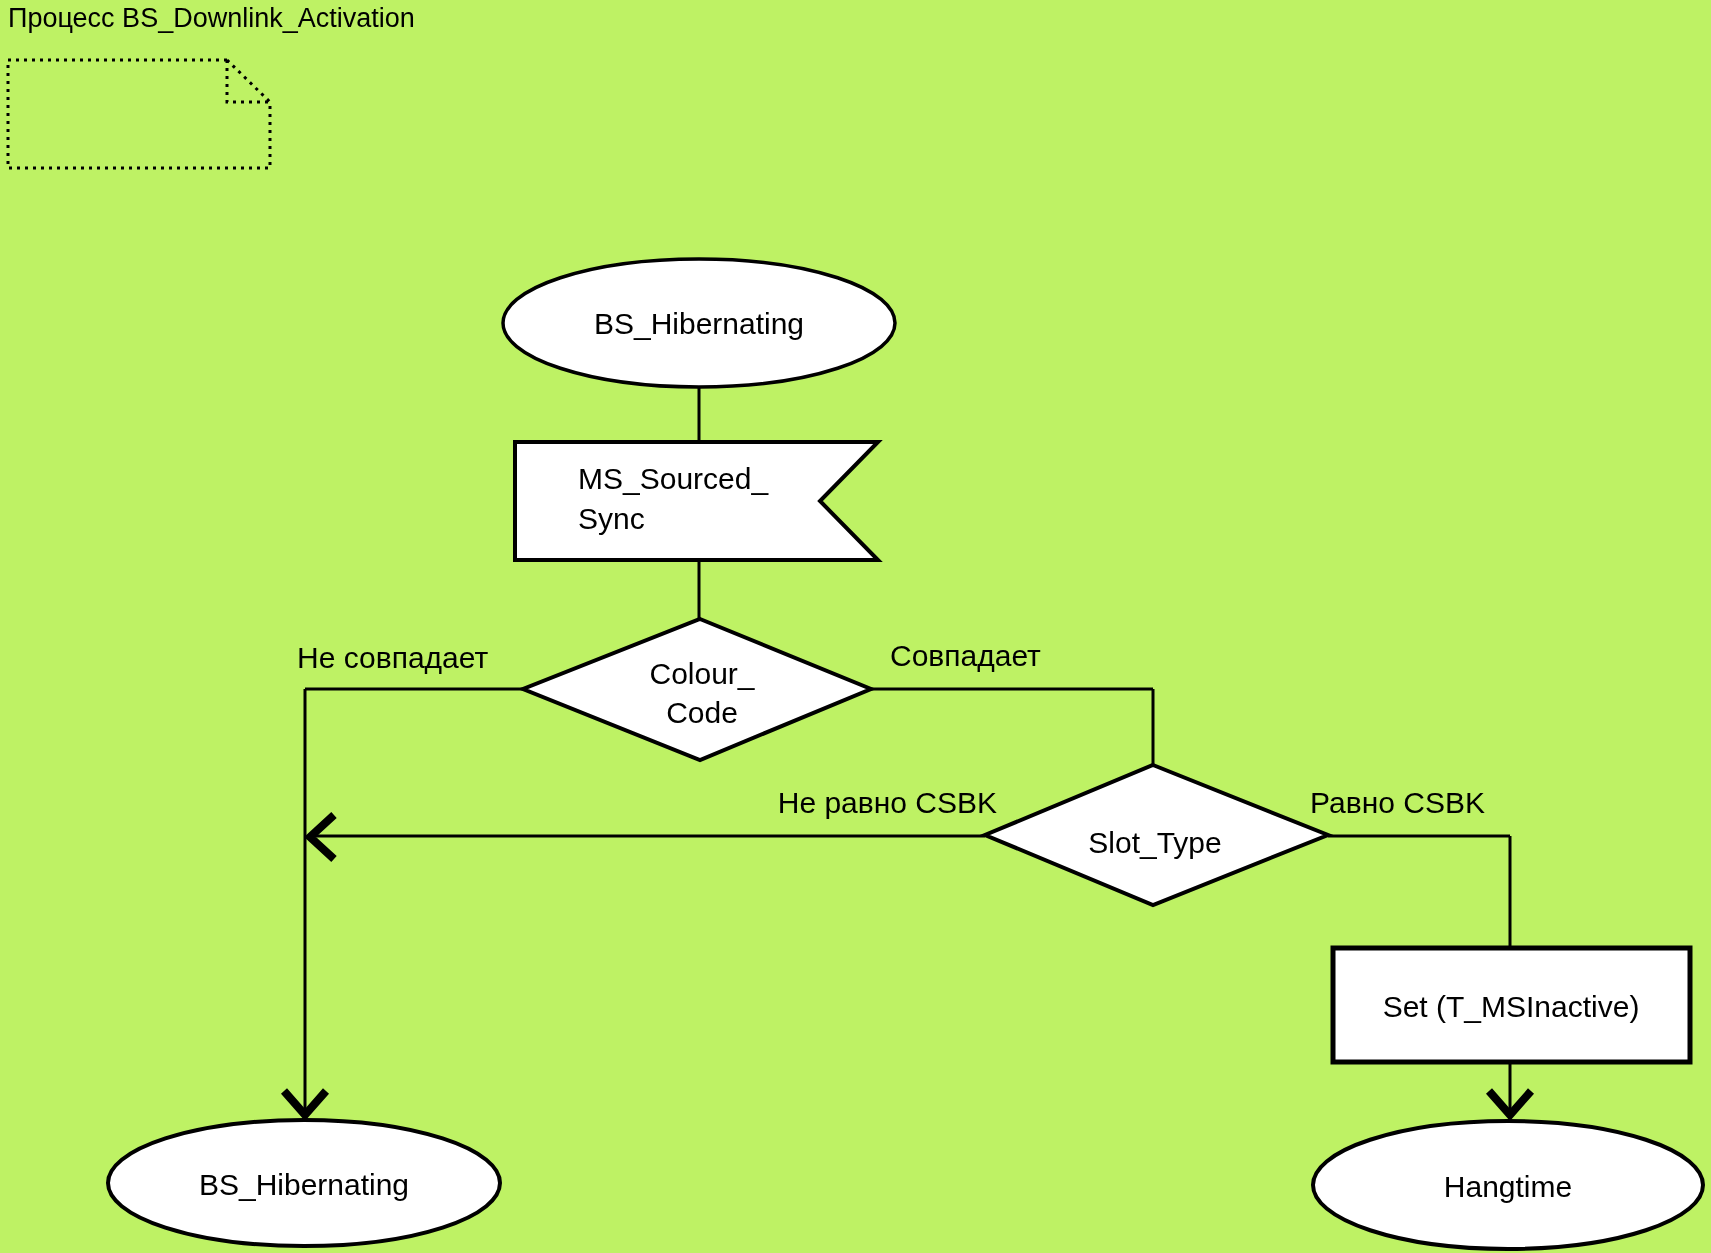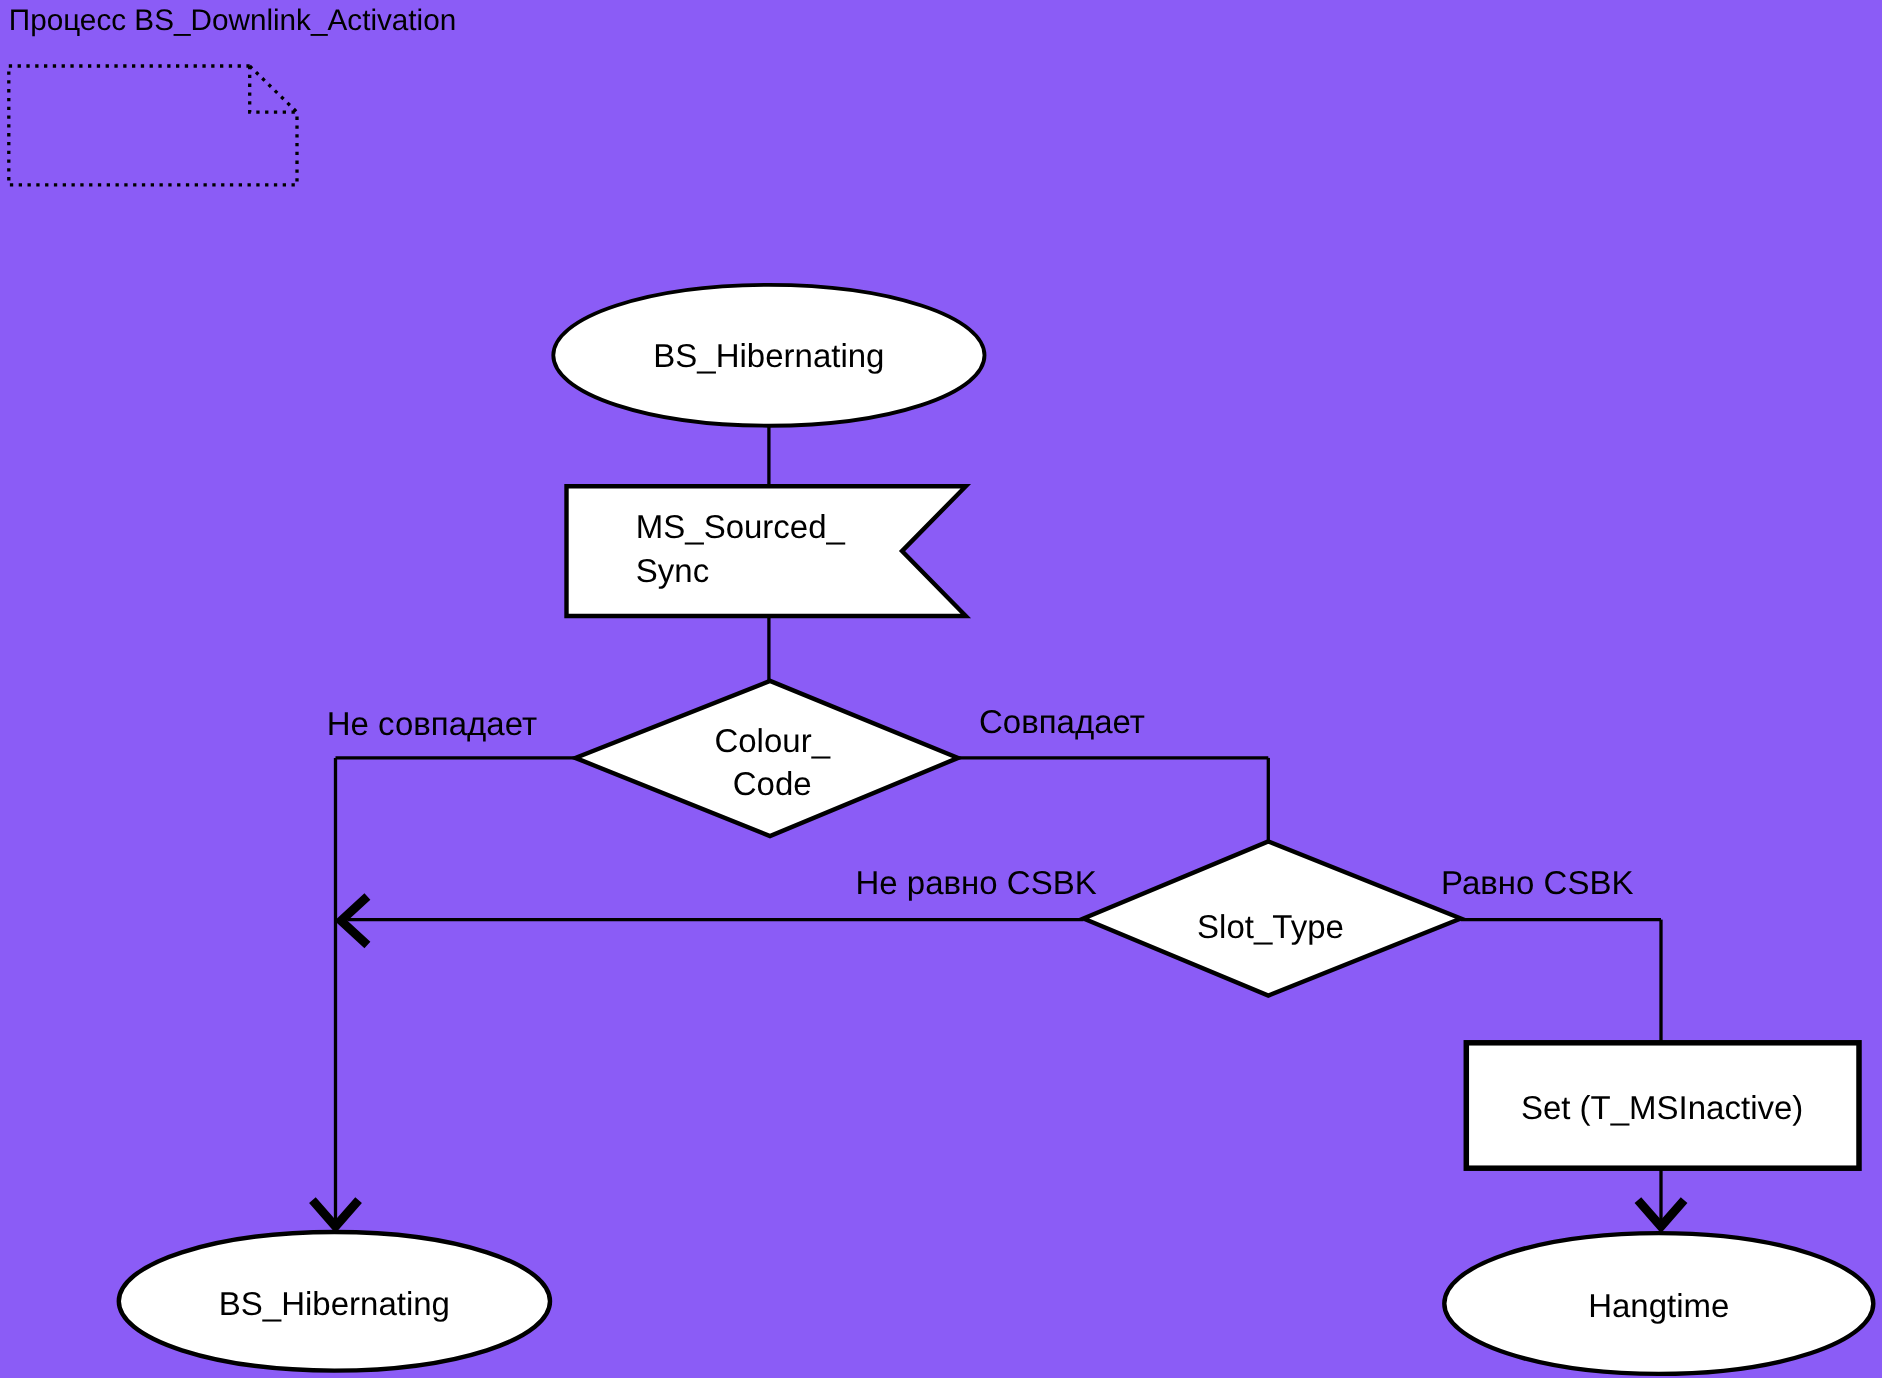--- a/index.html
+++ b/index.html
@@ -4,21 +4,21 @@
 <style>
   html, body {
     margin: 0;
     padding: 0;
     background: #ffffff;
   }
   .canvas {
     position: relative;
     width: 1711px;
     height: 1253px;
-    background: #8b5cf6;
+    background: #bef264;
     font-family: "Liberation Sans", sans-serif;
     overflow: hidden;
   }
   .diagram-title {
     position: absolute;
     left: 8px;
     top: 2px;
     font-size: 27px;
     line-height: 32px;
     color: #000000;

